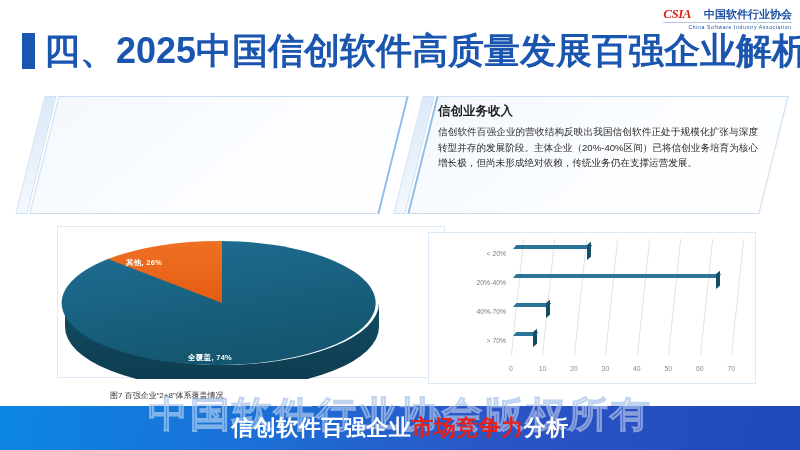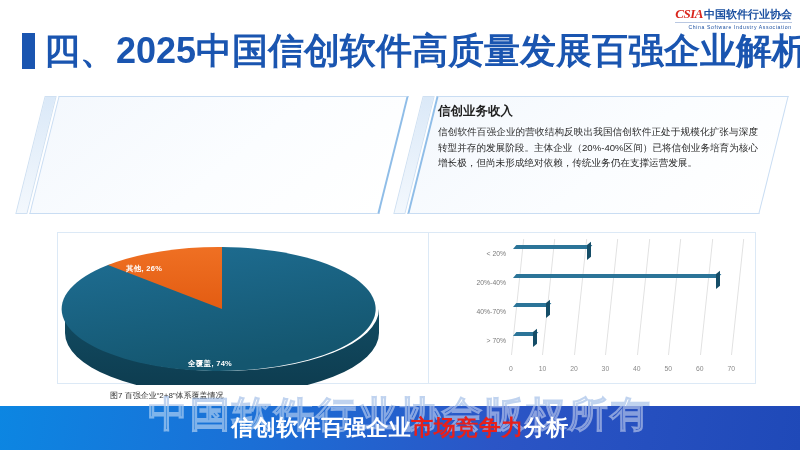--- a/index.html
+++ b/index.html
@@ -10,21 +10,21 @@
     position:relative;
   }
 
   
   #slide{position:relative;width:800px;height:450px;background:#fff;overflow:hidden;}
 
   .logo-wrap{
     position:absolute;top:7px;right:8px;
     text-align:right;line-height:1;
   }
-  .logo-row{display:flex;align-items:flex-end;justify-content:flex-start;gap:1px;}
+  .logo-row{display:flex;align-items:flex-end;justify-content:flex-start;gap:13px;}
   .logo-csia{
     font-family:"Liberation Serif","DejaVu Serif",serif;
     font-weight:bold;font-style:italic;
     font-size:13px;color:#d9251c;letter-spacing:-0.5px;
   }
   .logo-cn{
     font-size:11px;font-weight:bold;color:#1a4fa0;letter-spacing:0px;
   }
   .logo-en{
     font-size:5px;color:#1a4fa0;letter-spacing:0.6px;
@@ -86,21 +86,21 @@
     font-size:9.6px;color:#2a2a2a;line-height:1.62;
     text-align:justify;text-justify:inter-ideograph;
   }
   .panel-text.tr{text-align:right;}
 
   
   .chart-card{
     position:absolute;background:#ffffff;border:1px solid #dce9f6;
     box-sizing:border-box;
   }
-  #chart-card-left{left:57px;top:232px;width:388px;height:152px;}
+  #chart-card-left{left:57px;top:226px;width:388px;height:152px;}
   #chart-card-right{left:428px;top:232px;width:328px;height:152px;}
 
   .caption{
     position:absolute;font-size:8px;color:#333;white-space:nowrap;
   }
   #caption-left{left:110px;top:390px;}
   #caption-right{left:443px;top:390px;}
 
   
   .pie-stage{position:absolute;left:0;top:0;width:328px;height:152px;}

